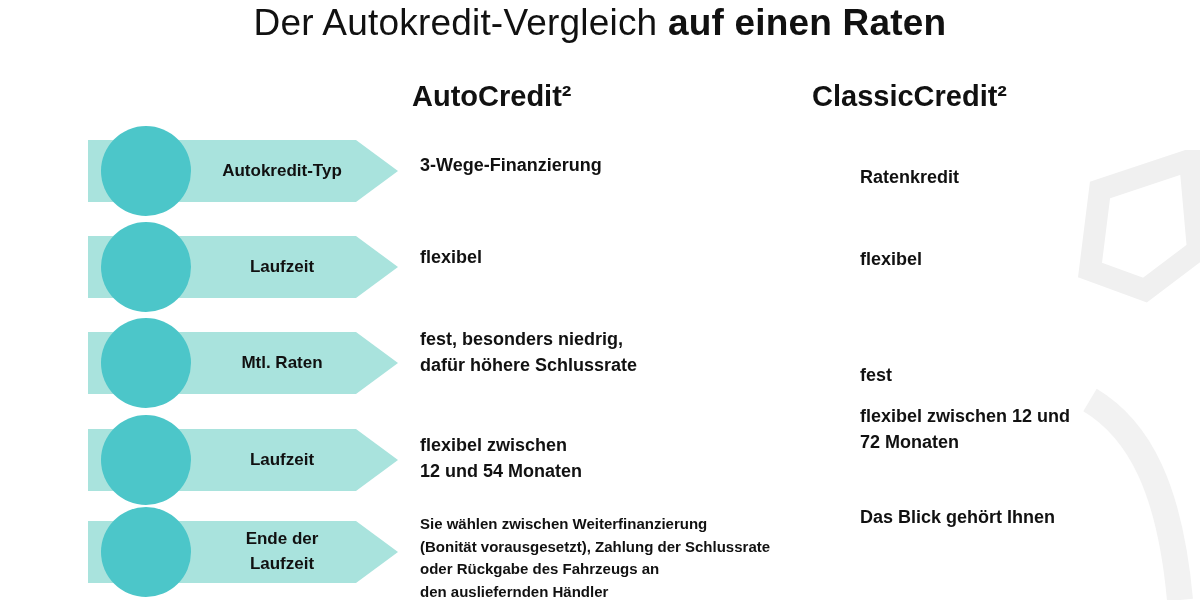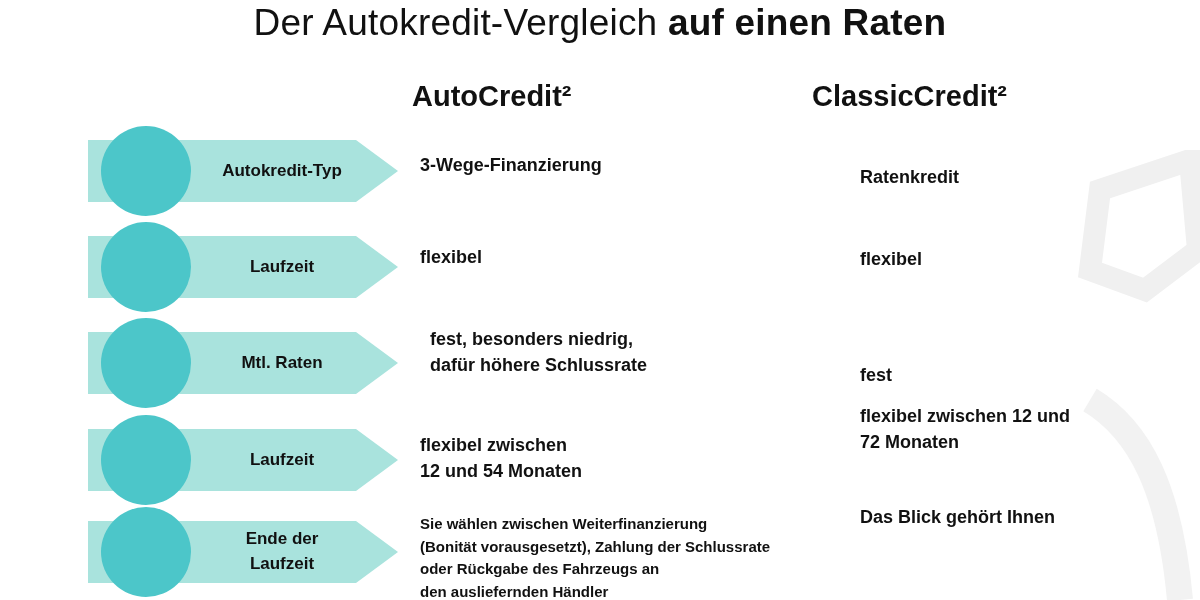--- a/index.html
+++ b/index.html
@@ -157,21 +157,21 @@
     <div class="cell col1" style="top:8px;">flexibel</div>
     <div class="cell col2" style="top:10px;">flexibel</div>
   </div>
 
   <div class="row" style="top:332px;">
     <div class="banner">
       <div class="bar"></div>
       <div class="circle"></div>
       <div class="label">Mtl. Raten</div>
     </div>
-    <div class="cell col1" style="top:-6px;margin-left:10px;">fest, besonders niedrig,
+    <div class="cell col1" style="top:-6px;">fest, besonders niedrig,
 dafür höhere Schlussrate</div>
     <div class="cell col2" style="top:-16px;margin-top:46px;">fest</div>
   </div>
 
   <div class="row" style="top:429px;">
     <div class="banner">
       <div class="bar"></div>
       <div class="circle"></div>
       <div class="label">Laufzeit</div>
     </div>

